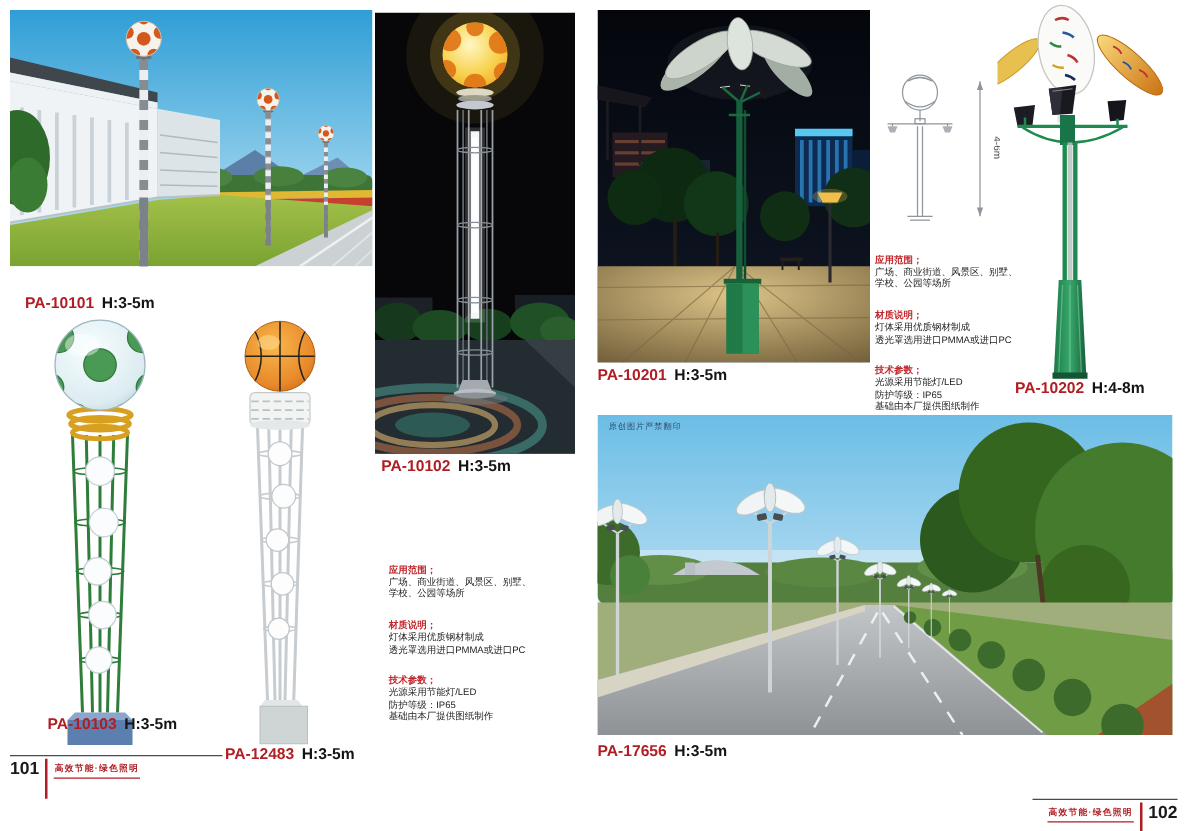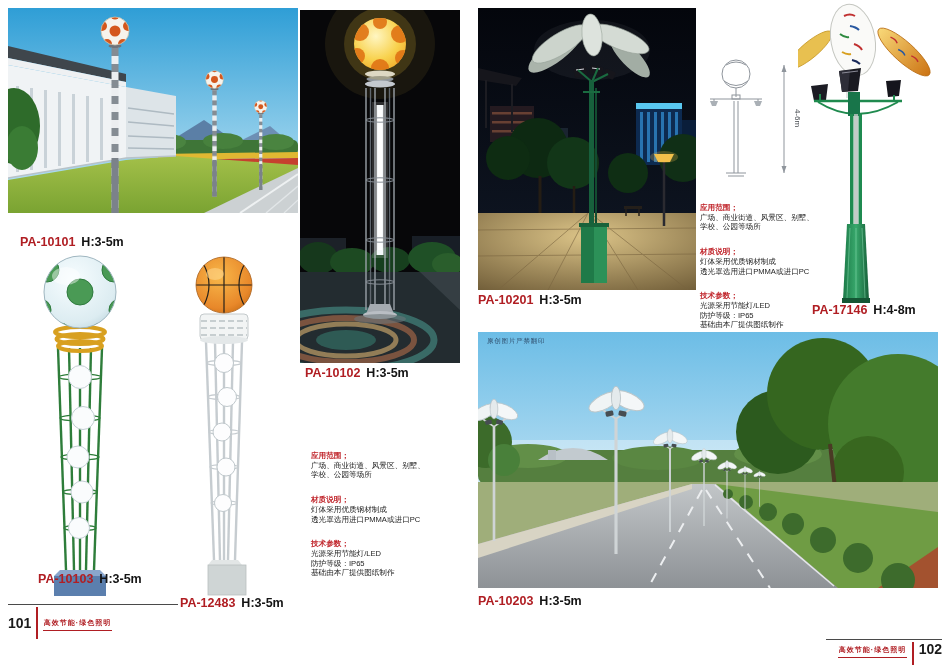--- a/index.html
+++ b/index.html
@@ -537,21 +537,21 @@
       <g>
         <polygon points="49,222 67,222 71,298 45,298" fill="url(#s7base)"></polygon>
         <line x1="52" y1="226" x2="49" y2="296" stroke="#8fdcb4" stroke-width="1" opacity="0.5"></line>
         <line x1="58" y1="226" x2="58" y2="296" stroke="#8fdcb4" stroke-width="1" opacity="0.5"></line>
         <line x1="64" y1="226" x2="67" y2="296" stroke="#8fdcb4" stroke-width="1" opacity="0.5"></line>
         <rect x="44" y="296" width="28" height="5" fill="#145634"></rect>
       </g>
     </svg>
   </figure>
   <div class="plabel" style="left:812px;top:303px;">
-    <span class="code">PA-17146</span><span>H:4-8m</span>
+    <span class="code">PA-10202</span><span>H:4-8m</span>
   </div>
 
   <figure class="photo" style="left:478px;top:332px;">
     <svg width="460" height="256" viewBox="0 0 460 256">
       <defs>
         <linearGradient id="s8sky" x1="0" y1="0" x2="0" y2="1">
           <stop offset="0" stop-color="#6cbde6"></stop>
             <stop offset="1" stop-color="#eaf5fb"></stop>
         </linearGradient>
         <linearGradient id="s8road" x1="0" y1="0" x2="0" y2="1">
@@ -619,24 +619,24 @@
         <use href="#s8lamp" x="176" y="96" width="32" height="104"></use>
         <use href="#s8lamp" x="214" y="116" width="24" height="78"></use>
         <use href="#s8lamp" x="240" y="128" width="18" height="58.5"></use>
         <use href="#s8lamp" x="260" y="134" width="14" height="45.5"></use>
         <use href="#s8lamp" x="276" y="139" width="11" height="35.8"></use>
       </g>
     </svg>
   </figure>
   <div class="wm" style="left:487px;top:337px;">原创图片严禁翻印</div>
   <div class="plabel" style="left:478px;top:594px;">
-    <span class="code">PA-10203</span><span>H:3-5m</span>
-  </div>
-
-  <div class="footer" style="left:8px;top:604px;width:170px;align-items:center;">
+    <span class="code">PA-17656</span><span>H:3-5m</span>
+  </div>
+
+  <div class="footer" style="left:8px;top:604px;width:170px;">
     <span class="pagenum">101</span>
     <span class="vline"></span>
     <span class="slogan">高效节能·绿色照明</span>
   </div>
   <div class="footer right" style="left:826px;top:627px;width:116px;">
     <span class="slogan">高效节能·绿色照明</span>
     <span class="vline"></span>
     <span class="pagenum">102</span>
   </div>
 

